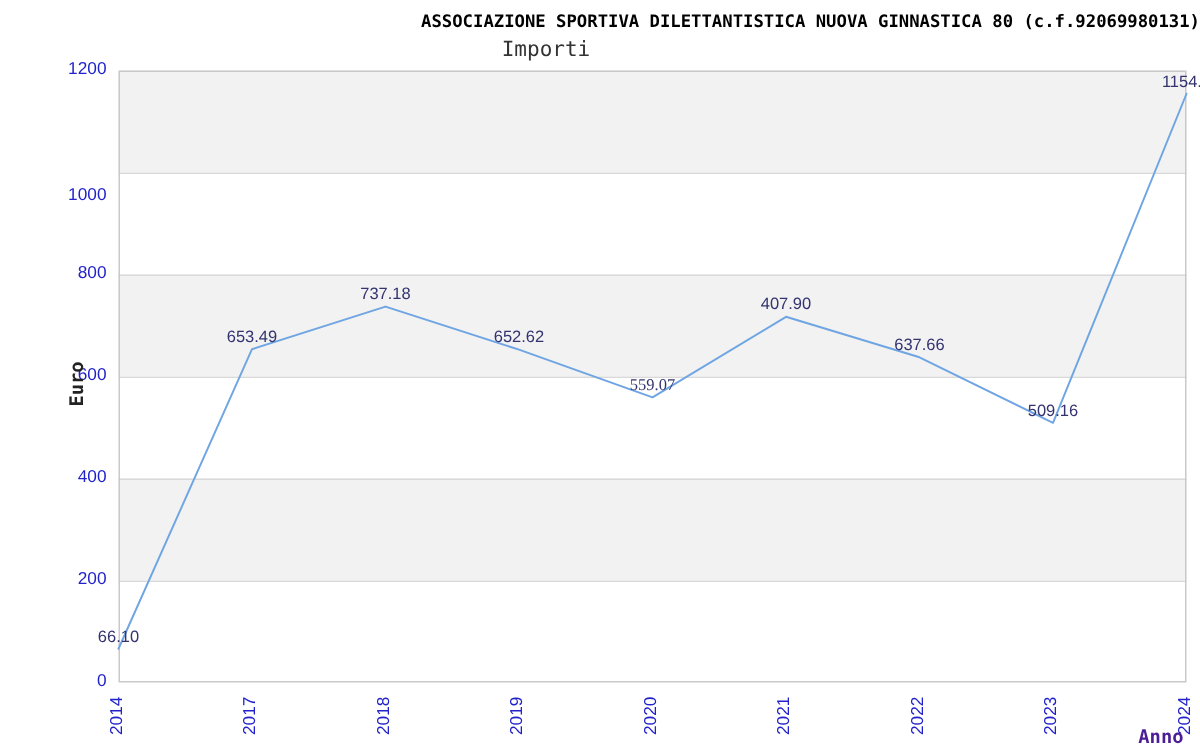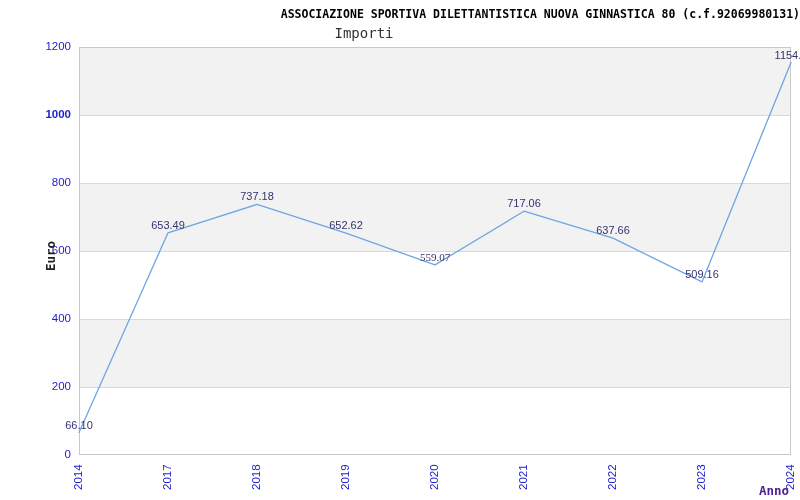--- a/index.html
+++ b/index.html
@@ -73,41 +73,41 @@
   <svg class="series-svg" id="series-svg" viewBox="0 0 712 408" xmlns="http://www.w3.org/2000/svg">
     <polyline id="series-line" fill="none" stroke-width="1.3" stroke-linejoin="round" stroke-linecap="round" points="0.0,385.5 89.0,185.8 178.0,157.4 267.0,186.1 356.0,217.9 445.0,164.2 534.0,191.2 623.0,234.9 712.0,15.5" stroke="#6fa5e3"></polyline>
   </svg>
 
   <div id="yticks">
       <div class="ytick" style="top: 448px; color: rgb(34, 34, 204);">0</div>
       <div class="ytick" style="top: 380px; color: rgb(34, 34, 204); text-align: right;">200</div>
       <div class="ytick" style="top: 312px; color: rgb(34, 34, 204);">400</div>
       <div class="ytick" style="top: 244px; color: rgb(34, 34, 204);">600</div>
       <div class="ytick" style="top: 176px; color: rgb(34, 34, 204);">800</div>
-      <div class="ytick" style="top: 108px; color: rgb(34, 34, 204); font-weight: bold;">1000</div>
+      <div class="ytick" style="top: 124px; color: rgb(34, 34, 204);">1000</div>
       <div class="ytick" style="top: 40px; color: rgb(34, 34, 204);">1200</div>
     </div>
   <div id="xticks">
       <div class="xtick" style="left: 72px; color: rgb(34, 34, 204);">2014</div>
       <div class="xtick" style="left: 161px; color: rgb(34, 34, 204);">2017</div>
       <div class="xtick" style="left: 250px; color: rgb(34, 34, 204);">2018</div>
       <div class="xtick" style="left: 339px; color: rgb(34, 34, 204);">2019</div>
       <div class="xtick" style="left: 428px; color: rgb(34, 34, 204);">2020</div>
       <div class="xtick" style="left: 517px; color: rgb(34, 34, 204);">2021</div>
       <div class="xtick" style="left: 606px; color: rgb(34, 34, 204);">2022</div>
       <div class="xtick" style="left: 695px; color: rgb(34, 34, 204);">2023</div>
       <div class="xtick" style="left: 784px; color: rgb(34, 34, 204);">2024</div>
     </div>
   <div id="dlabels">
       <div class="dlabel" style="left: 79px; top: 418.526px; color: rgb(51, 51, 112);">66.10</div>
       <div class="dlabel" style="left: 168px; top: 218.813px; color: rgb(51, 51, 112);">653.49</div>
       <div class="dlabel" style="left: 257px; top: 190.359px; color: rgb(51, 51, 112);">737.18</div>
       <div class="dlabel" style="left: 346px; top: 219.109px; color: rgb(51, 51, 112);">652.62</div>
       <div class="dlabel" style="left: 435px; top: 250.916px; color: rgb(51, 51, 112); font-family: Liberation Serif, serif;">559.07</div>
-      <div class="dlabel" style="left: 524px; top: 197.2px; color: rgb(51, 51, 112);">717.06</div>
+      <div class="dlabel" style="left: 524px; top: 197.2px; color: rgb(51, 51, 112);">407.90</div>
       <div class="dlabel" style="left: 613px; top: 224.196px; color: rgb(51, 51, 112);">637.66</div>
       <div class="dlabel" style="left: 702px; top: 267.886px; color: rgb(51, 51, 112);">509.16</div>
       <div class="dlabel" style="left: 791px; top: 48.538px; color: rgb(51, 51, 112);">1154.3</div>
     </div>
 
   <div class="axis-title-y" style="color: rgb(34, 34, 34);">Euro</div>
   <div class="axis-title-x" style="color: #4c1d95; margin-left: 48px;">Anno</div>
 </div>
 
 </body></html>

